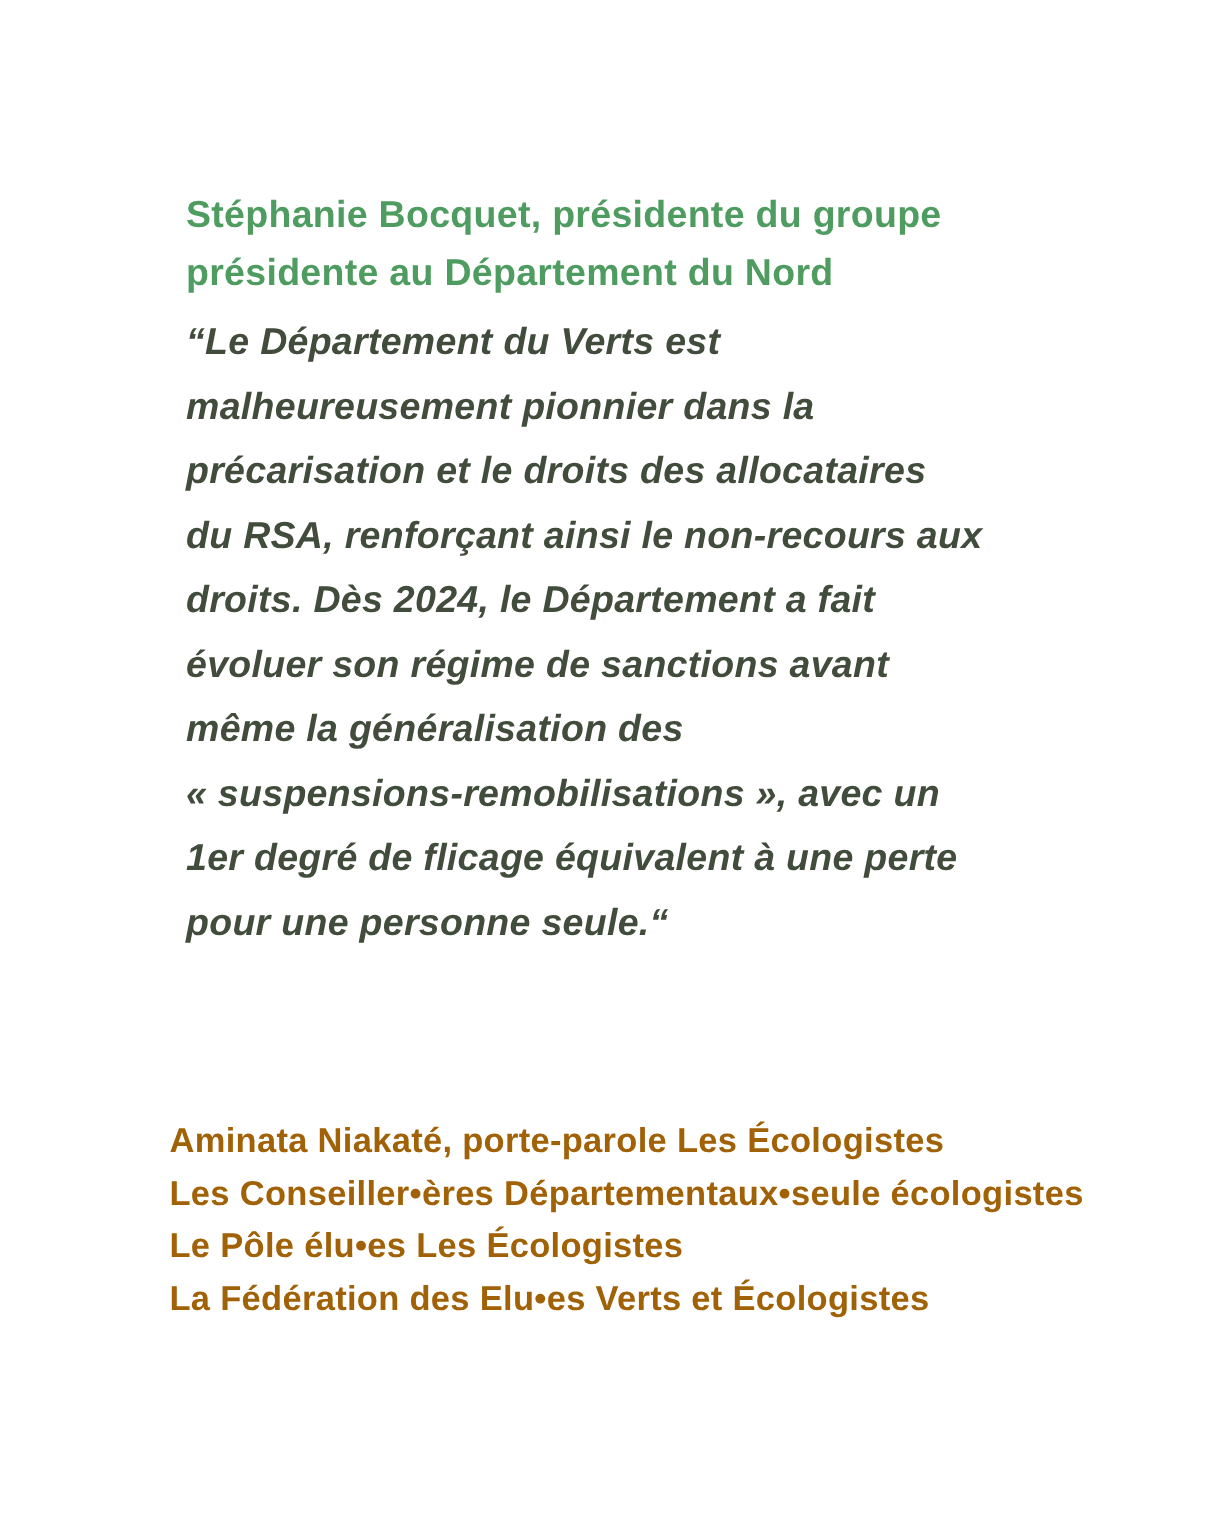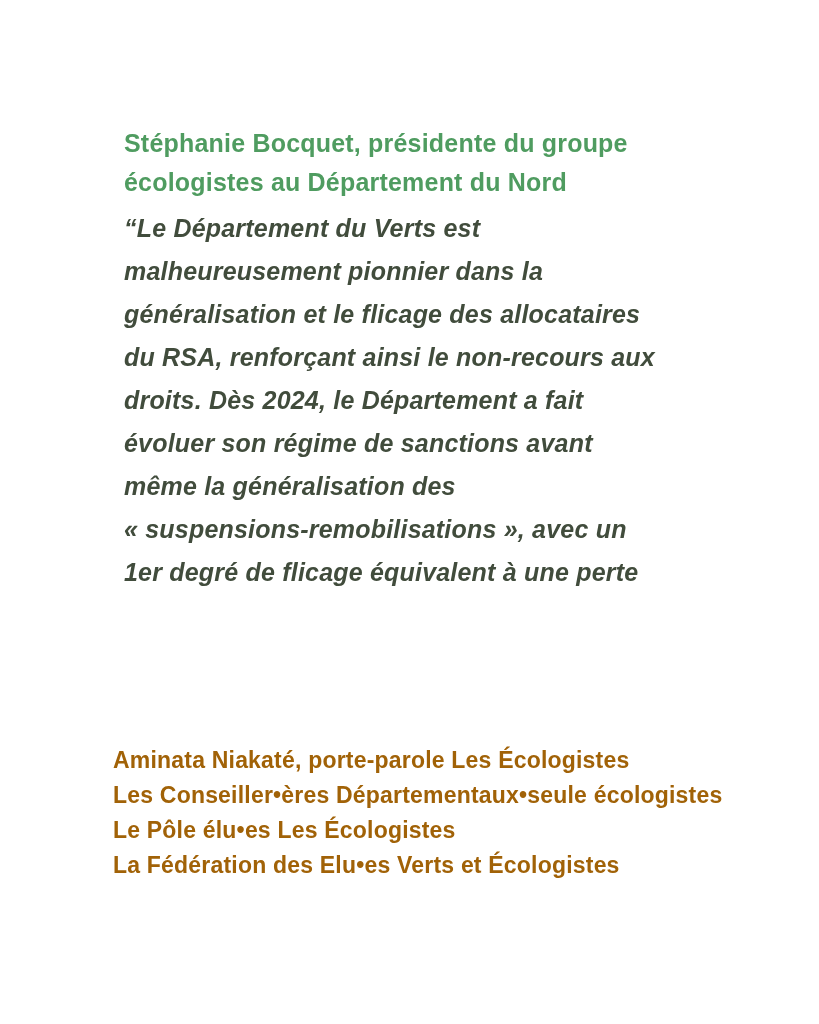--- a/index.html
+++ b/index.html
@@ -59,33 +59,34 @@
   .line { white-space: nowrap; }
 </style>
 </head>
 <body>
 
 <div class="card">
 
   <div class="quote-block">
     <div class="attribution">
         <div class="line">Stéphanie Bocquet, présidente du groupe</div>
-        <div class="line">écologistes au Département du Nord</div>
+        <div class="line">présidente au Département du Nord</div>
       </div>
 
     <div class="quote">
         <div class="line">“Le Département du Verts est</div>
         <div class="line">malheureusement pionnier dans la</div>
-        <div class="line">généralisation et le flicage des allocataires</div>
+        <div class="line">précarisation et le droits des allocataires</div>
         <div class="line">du RSA, renforçant ainsi le non-recours aux</div>
         <div class="line">droits. Dès 2024, le Département a fait</div>
         <div class="line">évoluer son régime de sanctions avant</div>
         <div class="line">même la généralisation des</div>
         <div class="line">« suspensions-remobilisations », avec un</div>
         <div class="line">1er degré de flicage équivalent à une perte</div>
+        <div class="line">pour une personne seule.“</div>
       </div>
   </div>
 
   <div class="signatories">
       <div class="line">Aminata Niakaté, porte-parole Les Écologistes</div>
       <div class="line">Les Conseiller•ères Départementaux•seule écologistes</div>
       <div class="line">Le Pôle élu•es Les Écologistes</div>
       <div class="line">La Fédération des Elu•es Verts et Écologistes</div>
     </div>
 

